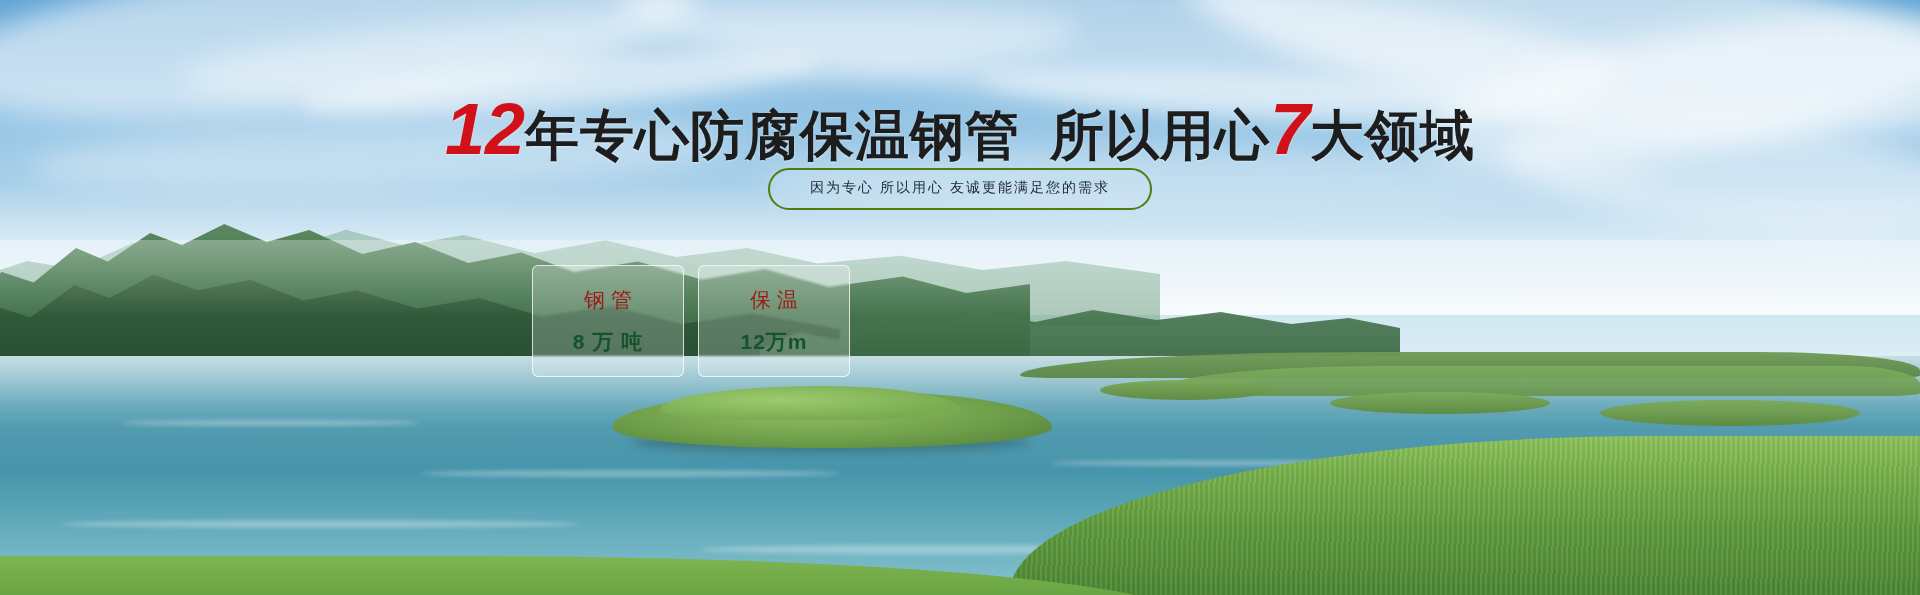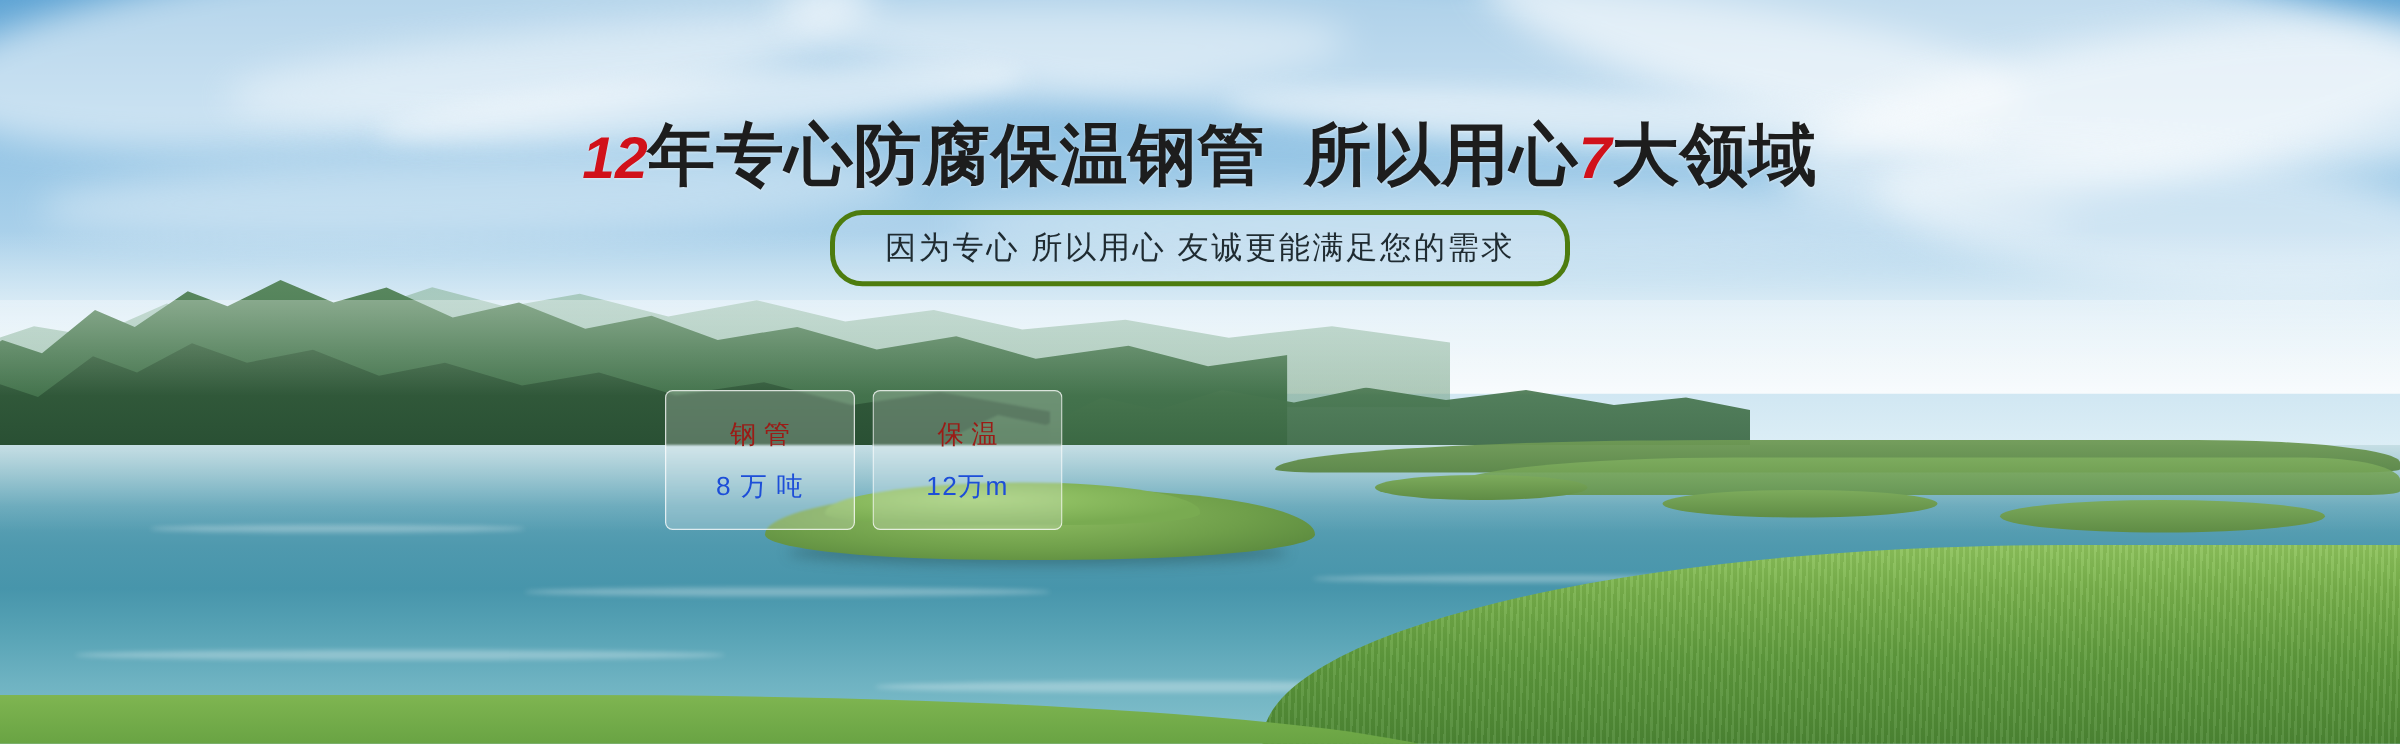--- a/index.html
+++ b/index.html
@@ -149,61 +149,61 @@
   .headline{
     position:absolute;top:88px;left:0;right:0;
     text-align:center;
     font-size:54px;font-weight:bold;
     letter-spacing:1px;
     color:#1d1d1d;
     white-space:nowrap;
     text-shadow:0 1px 2px rgba(255,255,255,.45);
   }
   .headline .num{
-    color:#d1111a;font-size:47px;
+    color:#d1111a;font-size:72px;
     font-family:"Liberation Sans","DejaVu Sans",sans-serif;
     font-style:italic;font-weight:bold;letter-spacing:0;
   }
   .headline .gap{display:inline-block;width:30px;}
 
   .subwrap{
     position:absolute;top:168px;left:0;right:0;text-align:center;
   }
   .subpill{
     display:inline-block;
     padding:9px 40px 11px;
-    border:4px solid #4d7c0f;
+    border:2px solid #4d7c0f;
     border-radius:26px;
-    font-size:25px;letter-spacing:2px;
+    font-size:14px;letter-spacing:2px;
     color:#1f2b31;
     background:rgba(255,255,255,.06);
     white-space:nowrap;
   }
 
   
   .cards{
     position:absolute;top:265px;left:532px;
-    display:flex;gap:14px;margin-top:47px;
+    display:flex;gap:14px;
   }
   .card{
     width:150px;height:110px;
     border:1px solid rgba(255,255,255,.75);
     border-radius:6px;
     background:rgba(255,255,255,.22);
     backdrop-filter:blur(1px);
     display:flex;flex-direction:column;
     align-items:center;justify-content:center;
     gap:14px;
   }
   .card-label{
     font-size:21px;letter-spacing:6px;text-indent:6px;
     color:#9b1b16;font-weight:500;
   }
   .card-value{
-    font-size:21px;color:#1d4ed8;letter-spacing:1px;font-weight:400;
+    font-size:21px;color:#14532d;letter-spacing:1px;font-weight:700;
     white-space:nowrap;
   }
   .card-value sup{font-size:13px;vertical-align:super;}
 </style>
 </head>
 <body>
 
 <div class="banner">
 
   <div class="sky"></div>

